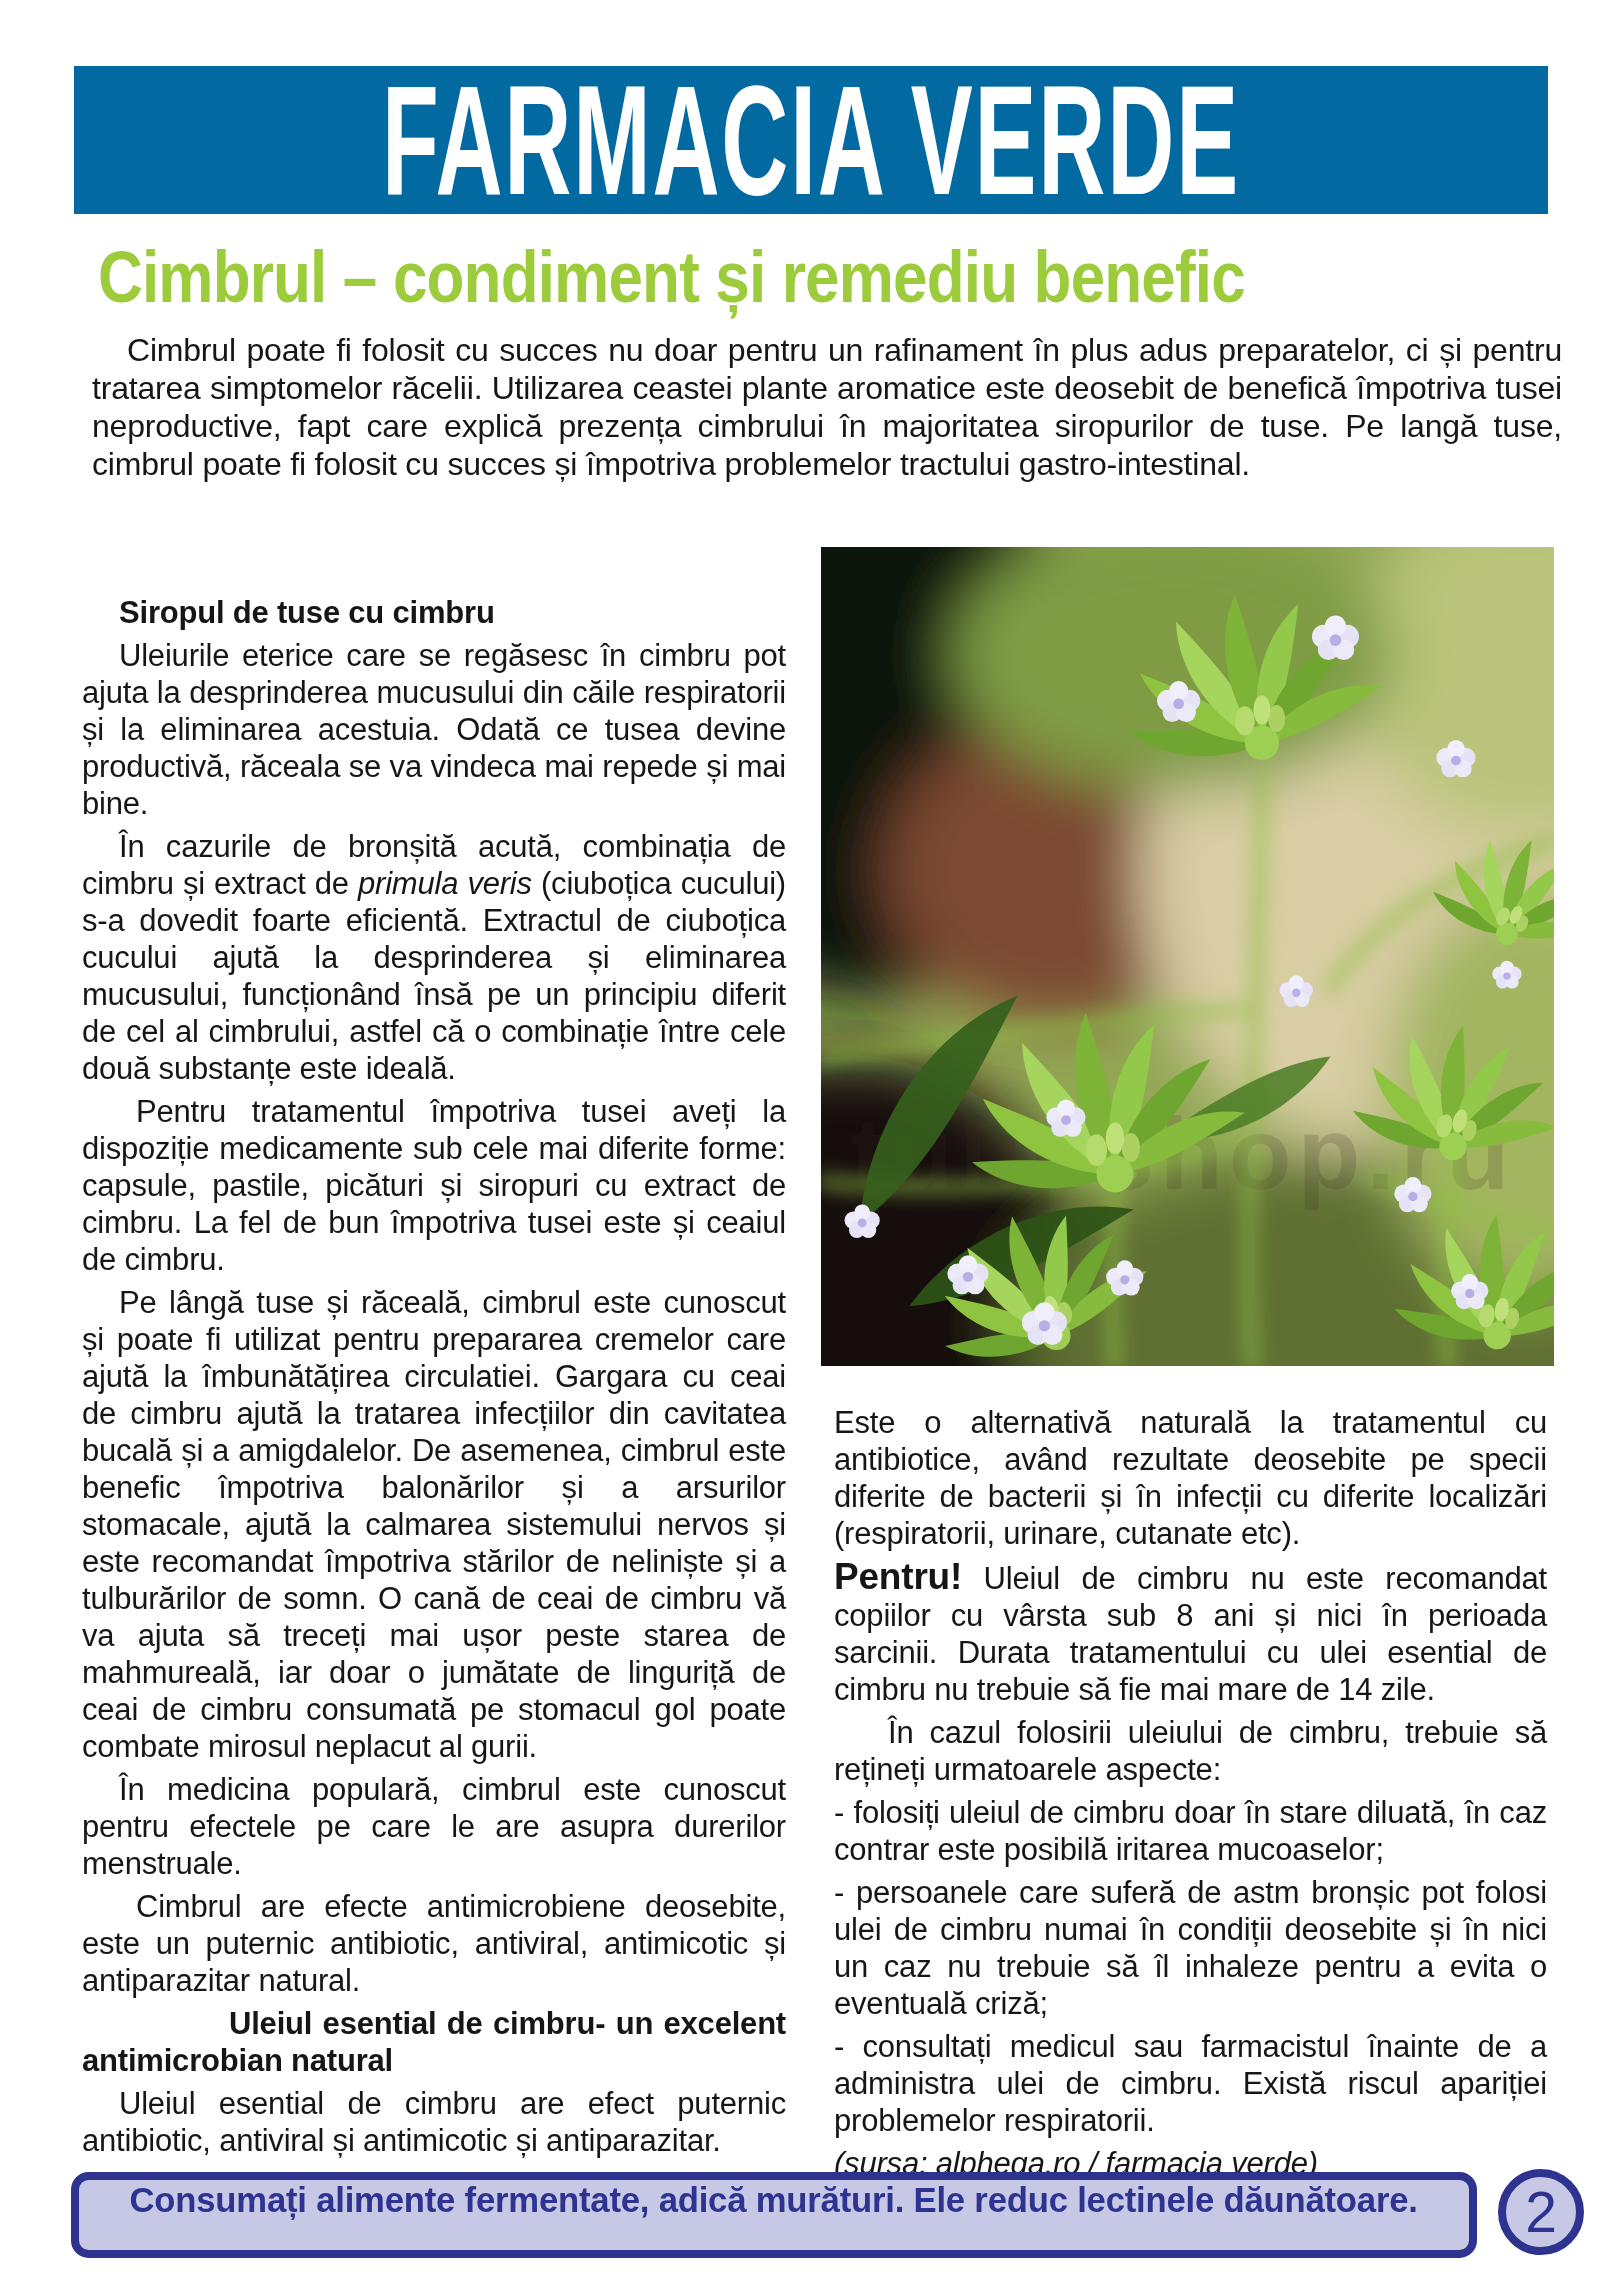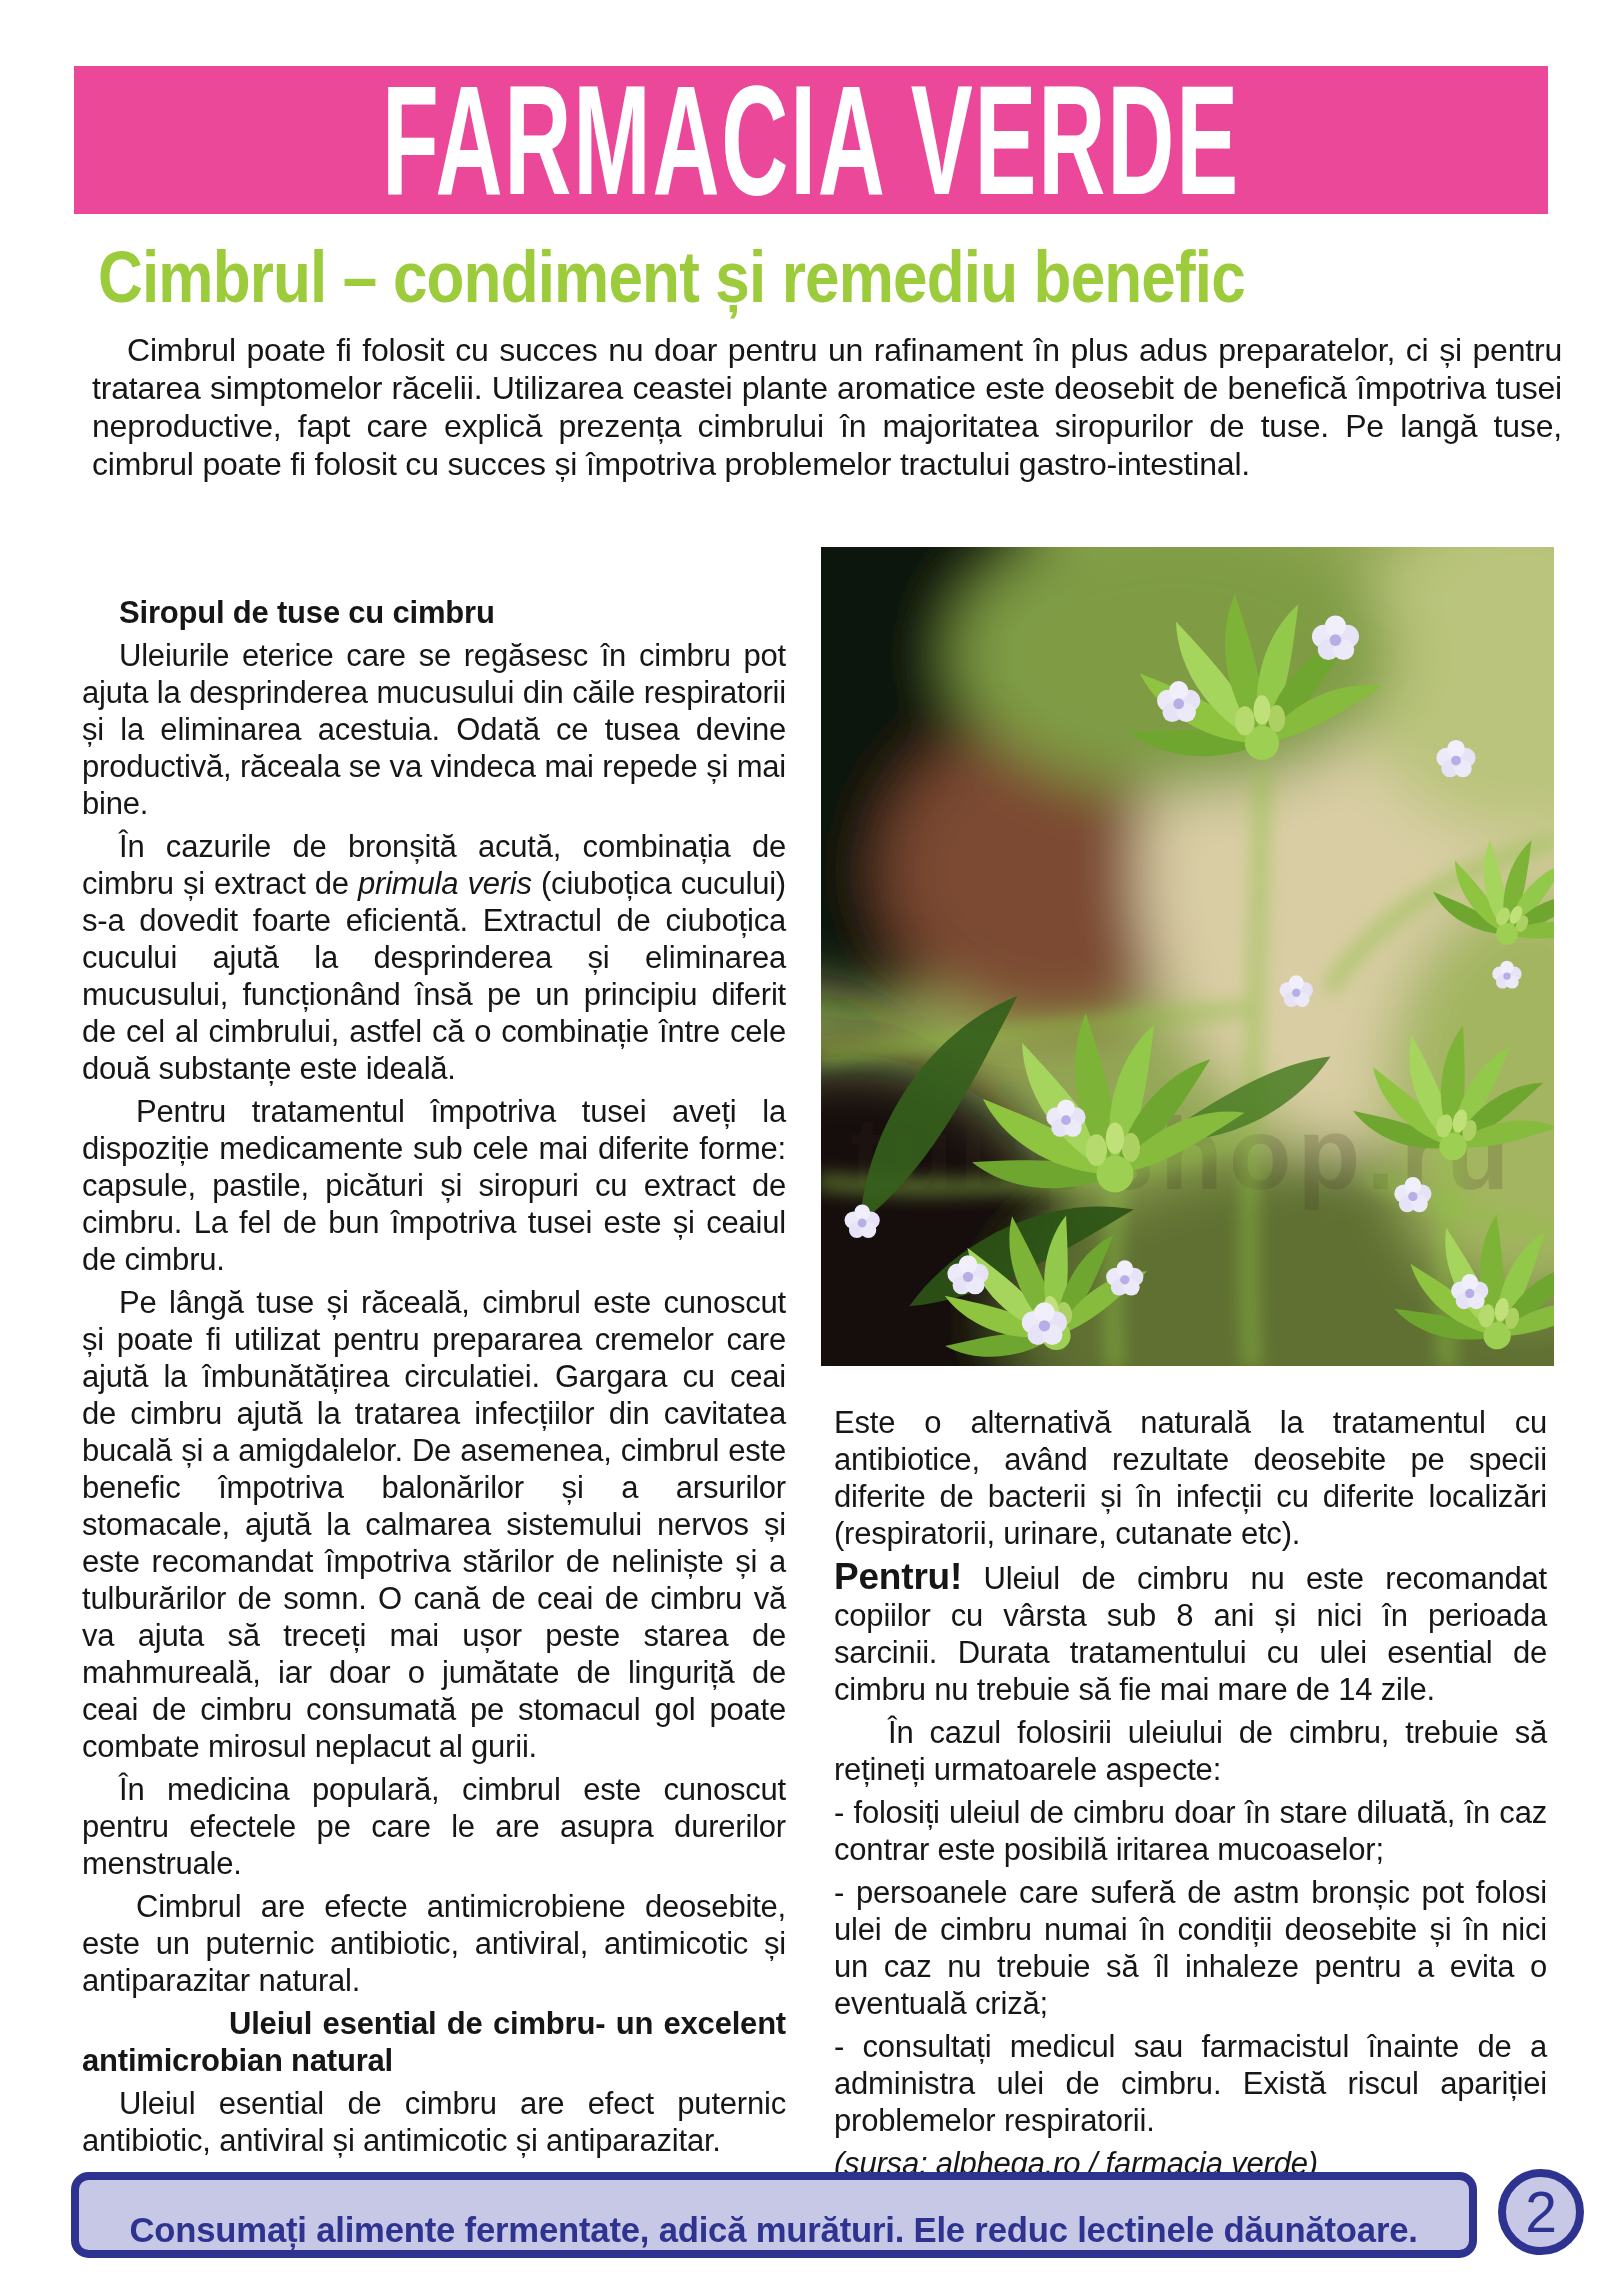--- a/index.html
+++ b/index.html
@@ -3,21 +3,21 @@
 <meta charset="utf-8">
 <style>
   html,body{margin:0;padding:0;background:#ffffff;}
   #page{
     position:relative;width:1621px;height:2293px;background:#ffffff;
     font-family:"Liberation Sans", sans-serif;color:#161616;overflow:hidden;
   }
   
   .banner{
     position:absolute;left:74px;top:66px;width:1474px;height:148px;
-    background:#ec4899;display:flex;align-items:center;justify-content:center;
+    background:#0369a1;display:flex;align-items:center;justify-content:center;
   }
   .banner-text{
     color:#ffffff;font-weight:bold;font-size:155px;line-height:1;
     letter-spacing:2.9px;white-space:nowrap;display:inline-block;
     transform:scaleX(0.60);transform-origin:center center;
   }
   
   .title{position:absolute;left:98px;top:239px;width:1470px;height:90px;}
   .title-text{
     color:#9CCB3C;font-weight:bold;font-size:73px;line-height:1.05;
@@ -44,21 +44,21 @@
   .source-line{font-style:italic;}
   
   .photo{
     position:absolute;left:821px;top:547px;width:733px;height:819px;overflow:hidden;
   }
   .photo svg{display:block;width:100%;height:100%;}
   
   .footer-box{
     position:absolute;left:71px;top:2172px;width:1406px;height:86px;
     background:#C7C8E5;border:8.8px solid #2E3390;border-radius:17.6px;
-    box-sizing:border-box;display:flex;align-items:flex-end;justify-content:center;
+    box-sizing:border-box;display:flex;align-items:flex-start;justify-content:center;
   }
   .footer-text{
     color:#2E3390;font-weight:bold;font-size:35px;letter-spacing:-0.2px;
     white-space:nowrap;transform:scaleX(0.99);transform-origin:center;
   }
   .page-circle{
     position:absolute;left:1498px;top:2169px;width:86px;height:86px;
     background:#C7C8E5;border:8.8px solid #2E3390;border-radius:50%;
     box-sizing:border-box;display:flex;align-items:center;justify-content:center;
     color:#2E3390;font-size:57px;font-weight:400;line-height:1;

